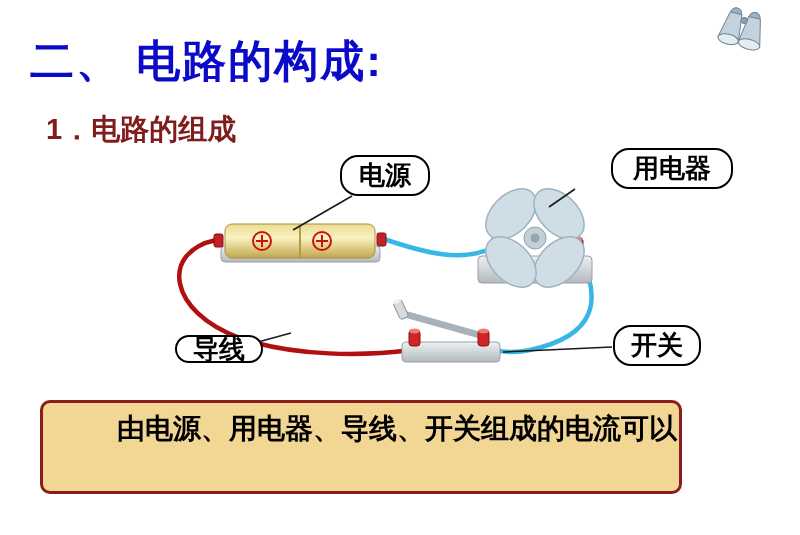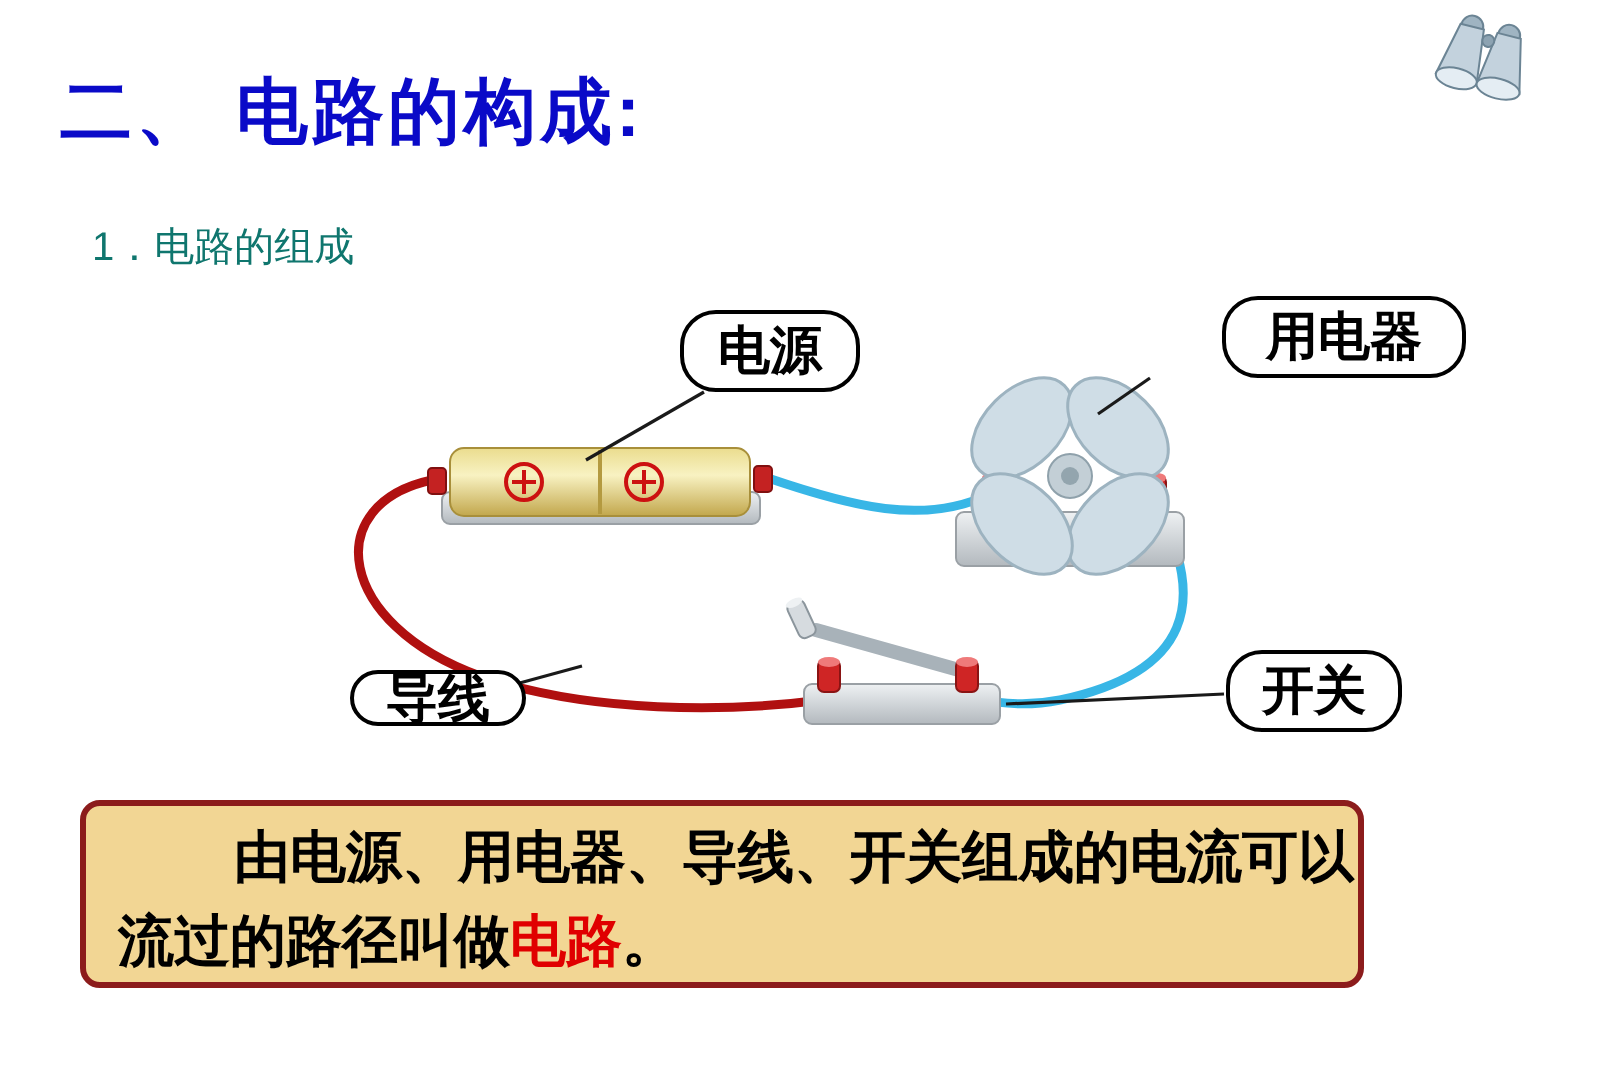--- a/index.html
+++ b/index.html
@@ -2,25 +2,25 @@
 <html><head>
 <meta charset="utf-8">
 <style>
   html,body { margin:0; padding:0; background:#ffffff; }
   .slide {
     position:relative; width:800px; height:535px; background:#ffffff;
     overflow:hidden; font-family:"Liberation Sans", sans-serif;
   }
   .title {
     position:absolute; left:30px; top:32px; margin:0;
-    font-size:36px; font-weight:bold; color:#0a0ac8; letter-spacing:2px;
+    font-size:44px; font-weight:bold; color:#0a0ac8; letter-spacing:2px;
   }
   .subtitle {
     position:absolute; left:46px; top:110px;
-    font-size:20px; font-weight:normal; color:#0f766e;
+    font-size:29px; font-weight:bold; color:#7f1d1d;
   }
   .diagram {
     position:absolute; left:0; top:0; width:800px; height:535px;
   }
   .callout {
     position:absolute; background:#ffffff; border:2px solid #000000;
     border-radius:18px; display:flex; align-items:center; justify-content:center;
     font-size:26px; font-weight:600; color:#000000; box-sizing:border-box;
   }
   .callout-power     { left:340px; top:155px; width:90px;  height:41px; }
@@ -116,21 +116,20 @@
     </g>
   </svg>
 
   <div class="callout callout-power">电源</div>
   <div class="callout callout-appliance">用电器</div>
   <div class="callout callout-wire">导线</div>
   <div class="callout callout-switch">开关</div>
 
   <div class="note">
     <div class="note-line1">由电源、用电器、导线、开关组成的电流可以</div>
-    <div class="note-line2"><span>流过的路径叫做</span><span class="hl">电路</span><span>。</span></div>
   </div>
 
   <svg class="binoculars" viewBox="0 0 62 50">
     <g transform="rotate(14 31 25)">
       <circle cx="22" cy="9" r="5.5" fill="#9fb4c2" stroke="#6b8494"></circle>
       <circle cx="41" cy="9" r="5.5" fill="#9fb4c2" stroke="#6b8494"></circle>
       <path d="M16 9 L28 9 L31 36 L10 36 Z" fill="#c3d2dd" stroke="#6b8494"></path>
       <path d="M35 9 L47 9 L53 36 L31 36 Z" fill="#c3d2dd" stroke="#6b8494"></path>
       <ellipse cx="20.5" cy="36" rx="10.5" ry="5" fill="#e4edf3" stroke="#6b8494"></ellipse>
       <ellipse cx="42" cy="36" rx="11" ry="5" fill="#e4edf3" stroke="#6b8494"></ellipse>

